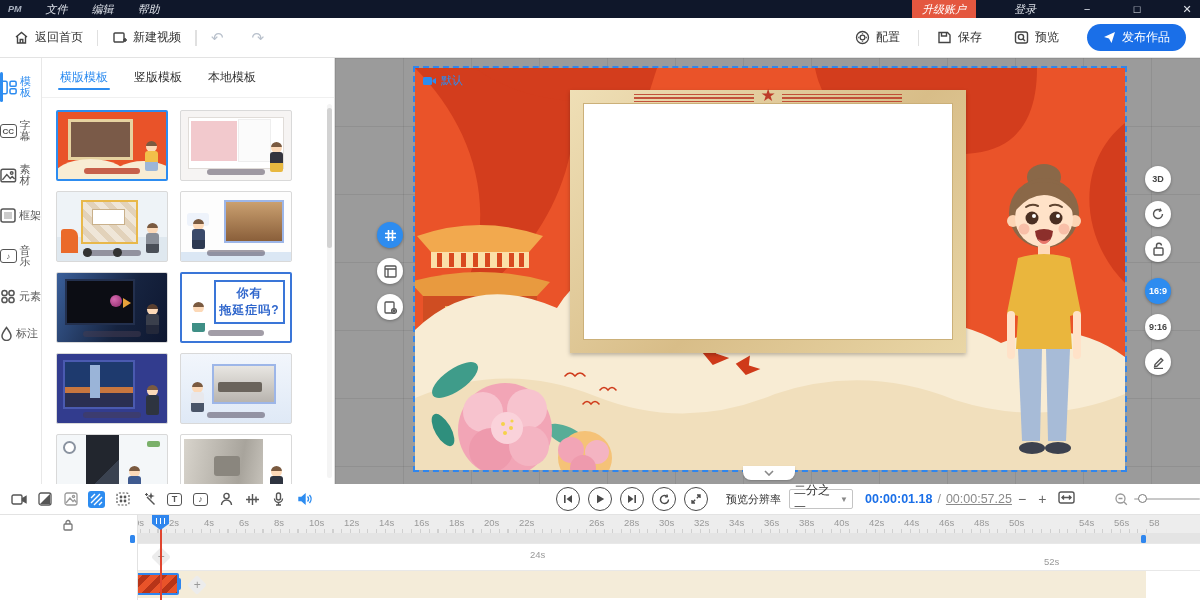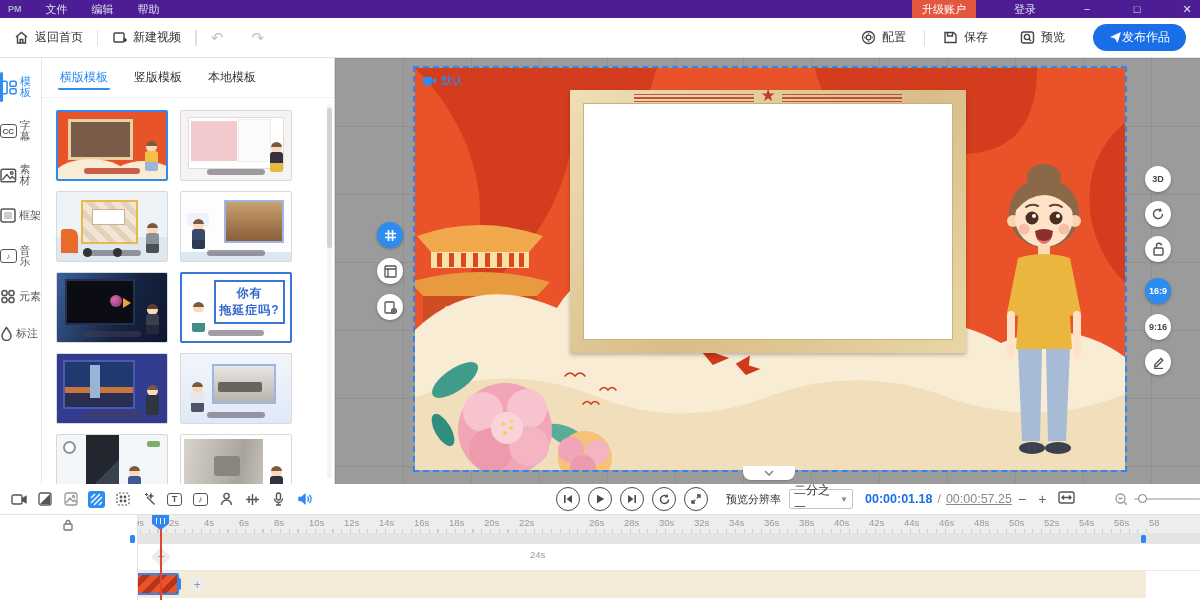--- a/index.html
+++ b/index.html
@@ -1,35 +1,35 @@
 <!DOCTYPE html>
 <html><head>
 <meta charset="utf-8">
 <style>
   * { margin:0; padding:0; box-sizing:border-box; }
   html,body { width:1200px; height:600px; overflow:hidden; font-family:"Liberation Sans","DejaVu Sans",sans-serif; background:#fff; }
   .app { position:relative; width:1200px; height:600px; background:#fff; }
 
   
-  .menubar { position:absolute; left:0; top:0; width:1200px; height:18px; background:#4c1d95; display:flex; align-items:center; color:#dde1e8; font-size:11px; }
+  .menubar { position:absolute; left:0; top:0; width:1200px; height:18px; background:#0f172a; display:flex; align-items:center; color:#dde1e8; font-size:11px;font-style:italic; }
   .menubar .logo { color:#aab2c0; font-weight:bold; font-size:9px; margin:0 12px 0 8px; }
   .menubar .menu-item { padding:0 12px; cursor:pointer; }
   .menubar .title { position:absolute; left:0; right:0; text-align:center; color:#fff; font-size:11px; pointer-events:none; }
   .menubar .right { margin-left:auto; display:flex; align-items:center; height:100%; z-index:2;gap:24px; }
   .upgrade-btn { background:#e4573f; color:#fff; height:18px; line-height:18px; padding:0 10px; font-size:11px; cursor:pointer; }
   .login-btn { padding:0 14px; cursor:pointer; }
   .winbtn { width:26px; text-align:center; font-size:11px; color:#dfe3ea; cursor:pointer; line-height:18px; }
 
   
   .toolbar { position:absolute; left:0; top:18px; width:1200px; height:40px; background:#fff; border-bottom:1px solid #e3e3e3; display:flex; align-items:center; font-size:12px; color:#333; }
   .tb-btn { display:flex; align-items:center; gap:6px; padding:0 14px; cursor:pointer; height:100%; }
   .tb-sep { width:1px; height:16px; background:#e0e0e0; }
   .tb-arrow { font-size:15px; color:#b9c1cc; padding:0 14px; cursor:pointer; }
   .toolbar .right { margin-left:auto; display:flex; align-items:center; gap:4px; padding-right:14px; }
-  .publish-btn { display:flex; align-items:center; background:#1a6fe8; color:#fff; height:27px; padding:0 16px; border-radius:14px; font-size:12px; cursor:pointer; margin-left:10px; }
+  .publish-btn { display:flex; align-items:center; gap:6px; background:#1a6fe8; color:#fff; height:27px; padding:0 16px; border-radius:14px; font-size:12px; cursor:pointer; margin-left:10px; }
   svg.ic { display:block; }
 
   
   .sidebar { position:absolute; left:0; top:58px; width:42px; height:426px; background:#fff; border-right:1px solid #e8e8e8; padding-top:10px; }
   .side-item { position:relative; display:flex; flex-direction:row; align-items:center; gap:3px; padding:8px 0; margin-bottom:6px; cursor:pointer; color:#555; font-size:11px; }
   .side-item .lbl { line-height:1; }
   .side-item.active { color:#2d8cf0; }
   .side-item.active::before { content:""; position:absolute; left:0; top:4px; bottom:4px; width:3px; background:#2d8cf0; border-radius:2px; }
   .side-item svg { stroke:#555; }
   .side-item.active svg { stroke:#2d8cf0; }
@@ -674,21 +674,21 @@
         <span class="tick" style="left: 556px;">32s</span>
         <span class="tick" style="left: 591px;">34s</span>
         <span class="tick" style="left: 626px;">36s</span>
         <span class="tick" style="left: 661px;">38s</span>
         <span class="tick" style="left: 696px;">40s</span>
         <span class="tick" style="left: 731px;">42s</span>
         <span class="tick" style="left: 766px;">44s</span>
         <span class="tick" style="left: 801px;">46s</span>
         <span class="tick" style="left: 836px;">48s</span>
         <span class="tick" style="left: 871px;">50s</span>
-        <span class="tick" style="left: 906px;">52s</span>
+        <span class="tick" style="left: 906px; margin-top: 39px;">52s</span>
         <span class="tick" style="left: 941px;">54s</span>
         <span class="tick" style="left: 976px;">56s</span>
         <span class="tick" style="left: 1011px;">58</span>
       </div>
     <div class="tl-strip"></div>
     <div class="range-marker" style="left:130px;"></div>
     <div class="range-marker" style="left:1141px;"></div>
 
     <div class="tl-header">
       <svg style="position:absolute; left:62px; top:4px;" width="12" height="12" viewBox="0 0 12 12" fill="none" stroke="#777" stroke-width="1.3">

